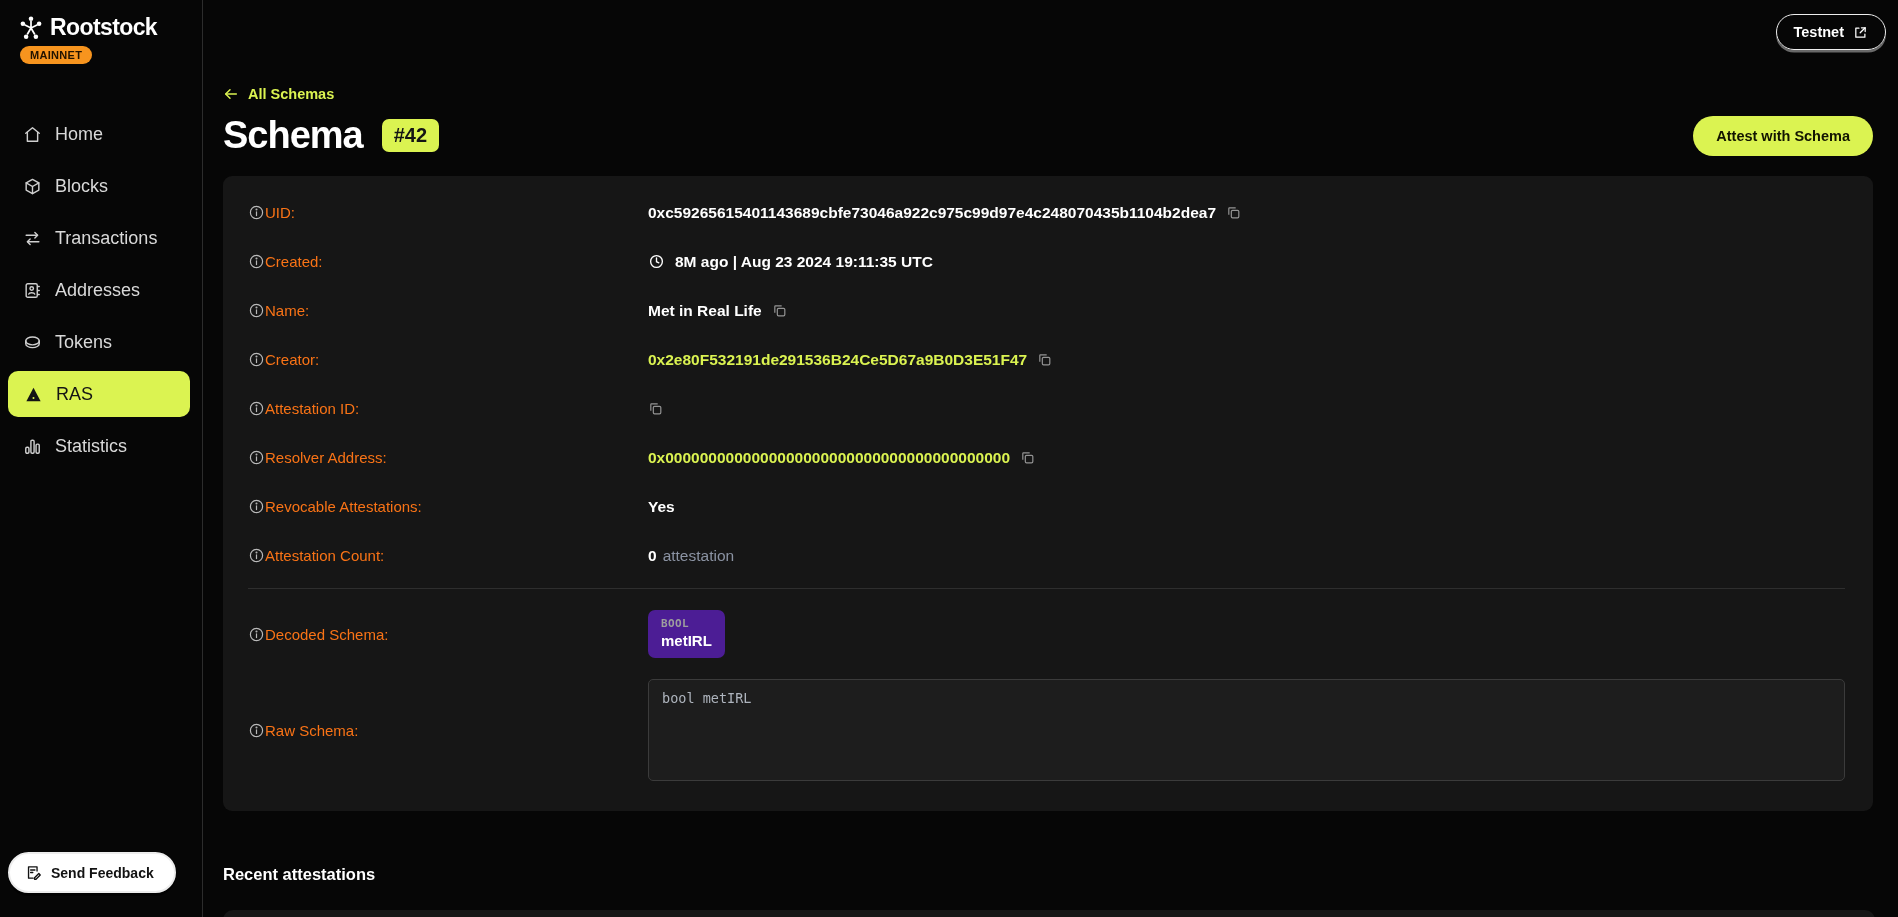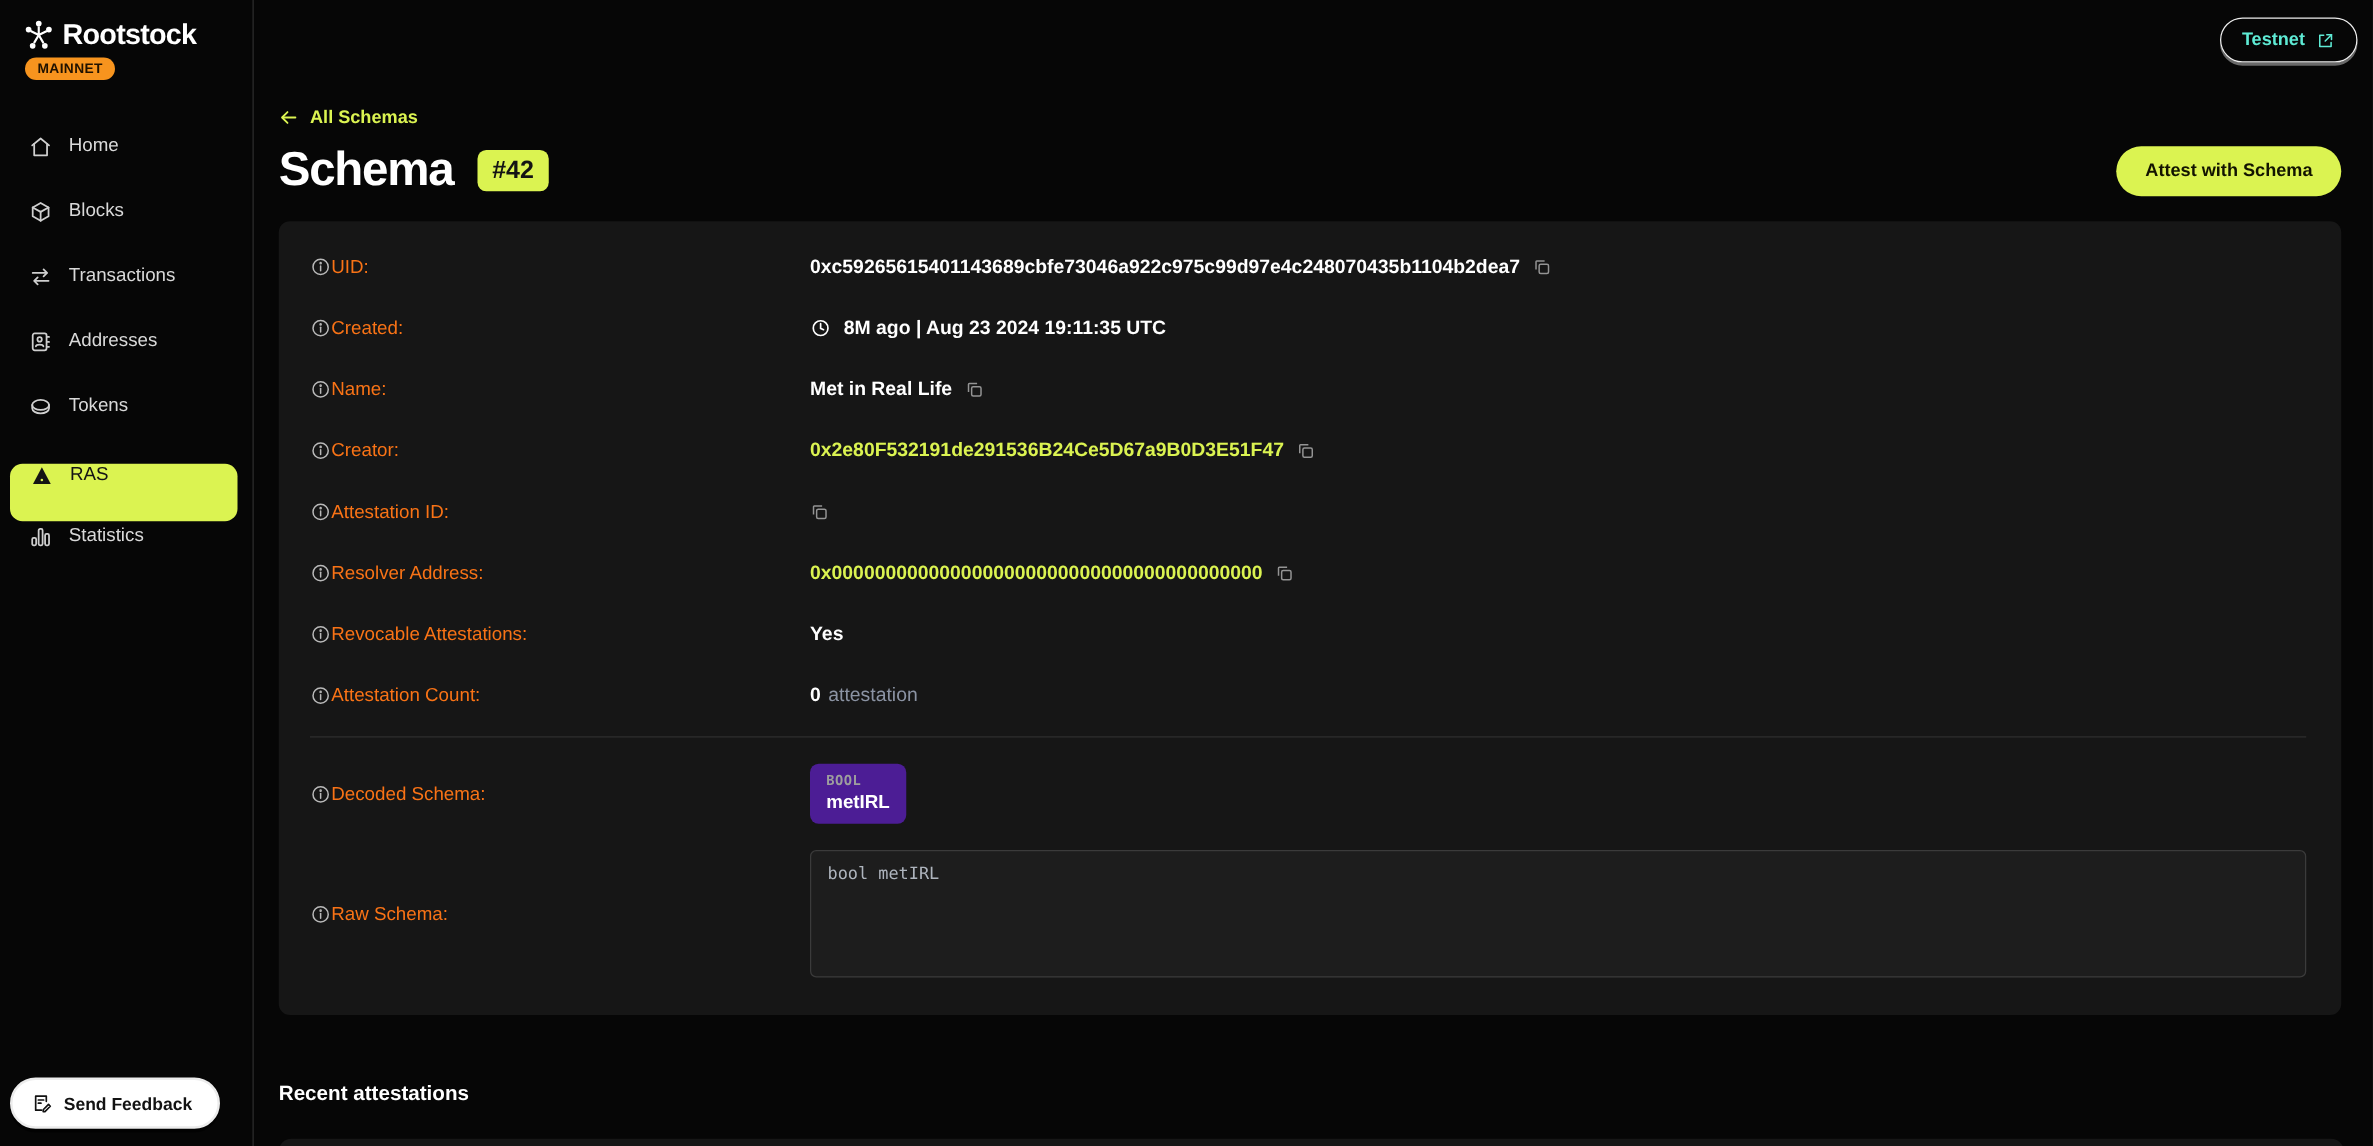--- a/index.html
+++ b/index.html
@@ -24,34 +24,34 @@
   .logo-row { display:flex; align-items:center; gap:6px; }
   .logo-text { font-size:23px; font-weight:800; letter-spacing:-0.6px; color:#fff; }
   .net-badge {
     display:inline-block; margin:5px 0 0 2px;
     background:#f7941e; color:#201200;
     font-size:11px; font-weight:700; letter-spacing:.3px;
     padding:3px 10px; border-radius:10px;
   }
   .nav { margin-top:44px; }
   .nav-item {
-    display:flex; align-items:flex-start; gap:13px;
+    display:flex; align-items:center; gap:13px;
     height:52px; padding-left:23px;
-    color:#d9d9d9; font-size:15px; font-weight:500;
+    color:#d9d9d9; font-size:18px; font-weight:500;
     cursor:pointer;
   }
   .nav-item .nicon { color:#cfcfcf; display:flex; }
   .nav-item.active {
     background:#dbf351; color:#141414;
     border-radius:10px;
     margin:3px 12px 3px 8px; height:46px; padding-left:16px;
   }
   .nav-item.active .nicon { color:#141414; }
   .feedback-btn {
-    position:absolute; left:8px; bottom:14px;
+    position:absolute; left:8px; bottom:24px;
     display:flex; align-items:center; gap:9px;
     background:#ffffff; color:#121212;
     font-size:14px; font-weight:600;
     padding:10px 20px 10px 15px;
     border-radius:999px;
     border:2px solid #ececec;
     box-shadow:0 3px 0 rgba(0,0,0,0.55);
     cursor:pointer;
   }
 
@@ -64,21 +64,21 @@
     background:#1a1a1a; border:1px solid #414141; border-radius:10px;
     color:#e6e6e6; font-size:15px; font-family:"Liberation Sans", sans-serif;
     padding:0 14px 0 42px; outline:none;
   }
   .search-box input::placeholder { color:#9aa0a6; }
   .search-icon { position:absolute; left:14px; top:11px; color:#9aa0a6; }
   .testnet-btn {
     position:absolute; top:14px; right:12px;
     display:flex; align-items:center; gap:9px;
     border:1.5px solid #ededed; border-radius:999px;
-    background:transparent; color:#5eead4;
+    background:transparent; color:#ffffff;
     font-size:14.5px; font-weight:600;
     padding:9px 17px;
     box-shadow:0 2.5px 0 rgba(255,255,255,0.4);
     cursor:pointer;
   }
 
   .content { padding:0 25px 0 20px; }
   .back-link {
     margin-top:18px;
     display:inline-flex; align-items:center; gap:9px;

